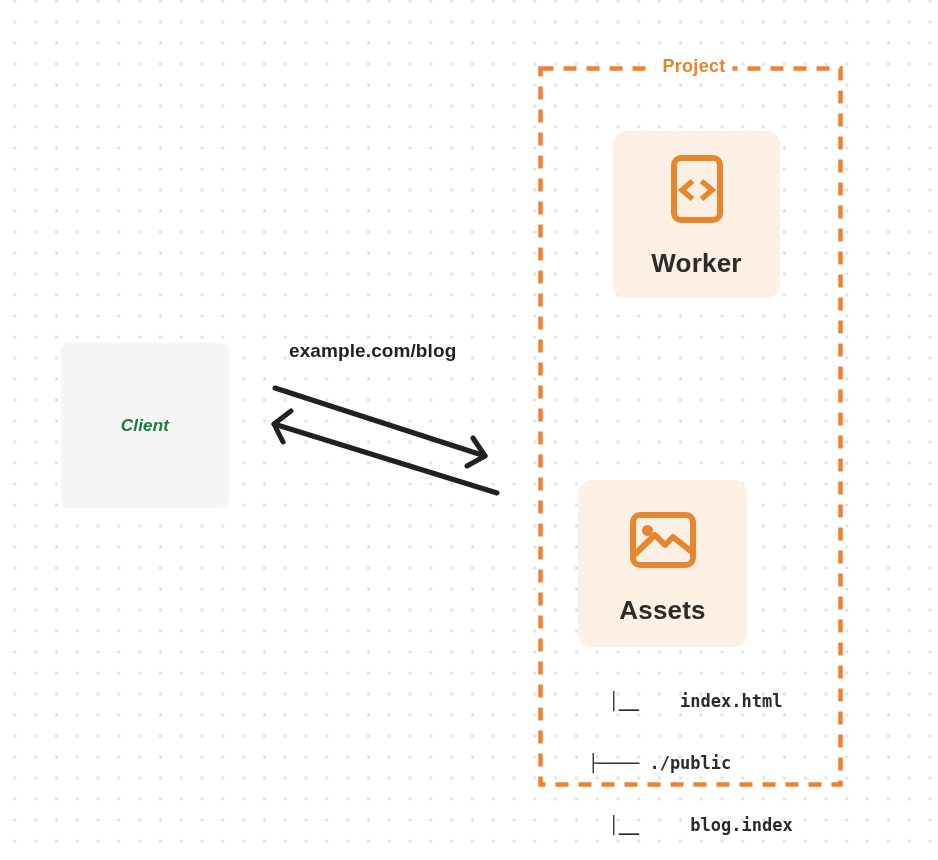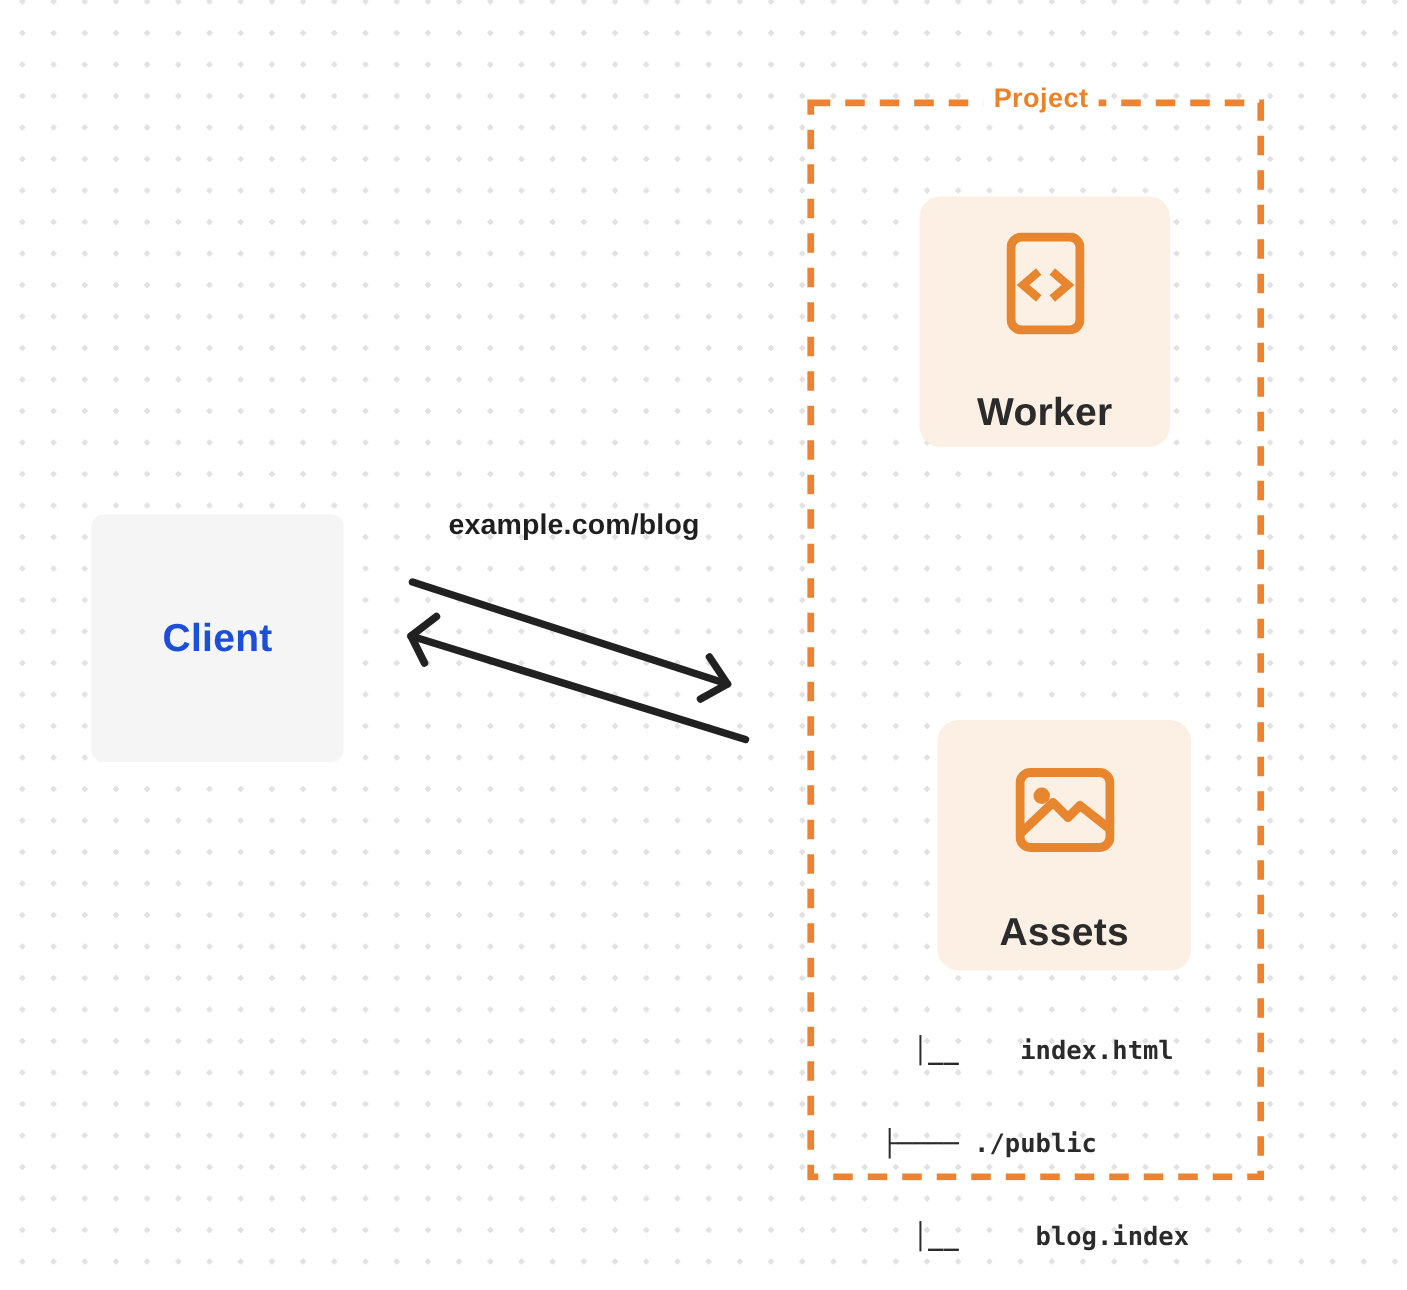--- a/index.html
+++ b/index.html
@@ -18,26 +18,26 @@
   .abs { position: absolute; }
 
   
   .client-box {
     left: 61px; top: 343px; width: 168px; height: 165px;
     background: #f5f5f6;
     border-radius: 8px;
     display: flex; align-items: center; justify-content: center;
   }
   .client-label {
-    font-size: 26px; font-weight: 700; color: #1d4ed8; letter-spacing: 0.2px;
+    font-size: 17px; font-weight: 700; color: #15803d; letter-spacing: 0.2px; font-style: italic;
   }
 
   
   .request-url {
-    left: 299px; top: 340px;
+    left: 289px; top: 340px;
     font-size: 19px; font-weight: 700; color: #1f1f1f; letter-spacing: 0.1px; text-align: center;
   }
 
   
   .arrows-svg { left: 258px; top: 378px; }
 
   
   .project-border-svg { left: 538px; top: 66px; }
   .project-label {
     left: 694px; top: 66px;
@@ -45,24 +45,24 @@
     background: #ffffff;
     padding: 1px 7px;
     font-size: 18px; font-weight: 700; color: #e8832c; letter-spacing: 0.3px;
     white-space: nowrap;
   }
 
   
   .card {
     background: #fbf0e3;
     border-radius: 14px;
-    display: flex; flex-direction: column; align-items: center; gap: 11px;
+    display: flex; flex-direction: column; align-items: center;
   }
   .worker-card { left: 613px; top: 131px; width: 167px; height: 167px; }
-  .assets-card { left: 625px; top: 480px; width: 169px; height: 167px; }
+  .assets-card { left: 578px; top: 480px; width: 169px; height: 167px; }
   .worker-card .card-icon { margin-top: 24px; }
   .assets-card .card-icon { margin-top: 32px; }
   .card-label {
     font-size: 26px; font-weight: 700; color: #2b2b2b; letter-spacing: 0.2px;
   }
   .worker-card .card-label { margin-top: 25px; }
   .assets-card .card-label { margin-top: 27px; }
 
   
   .file-tree {

